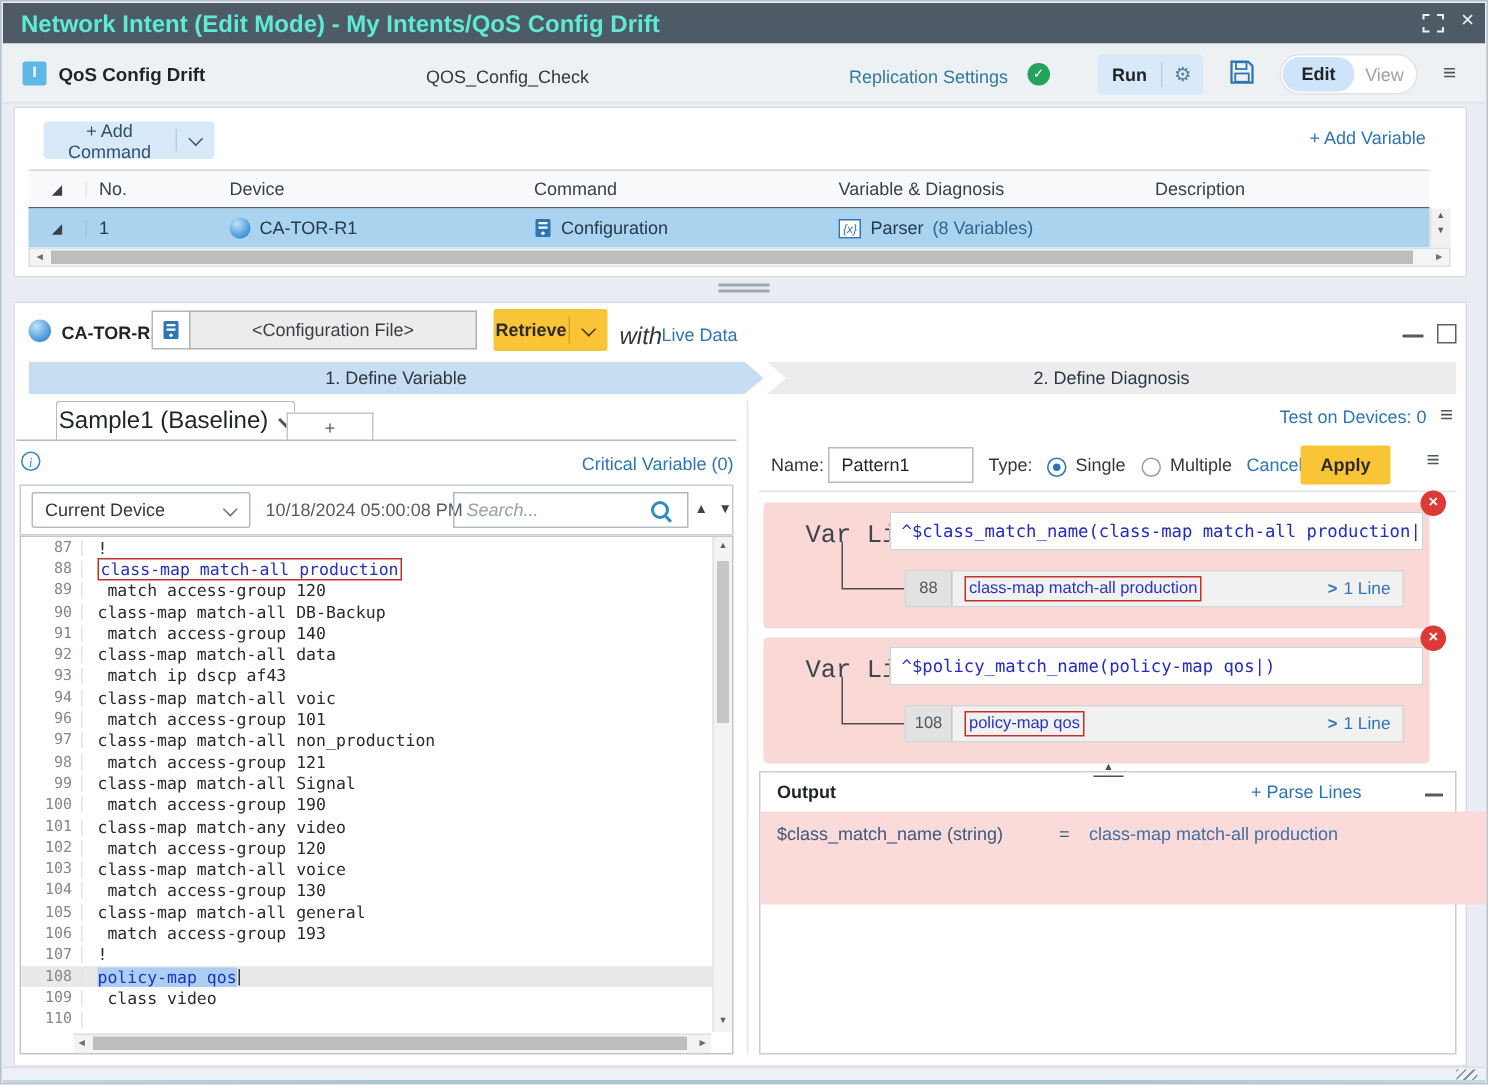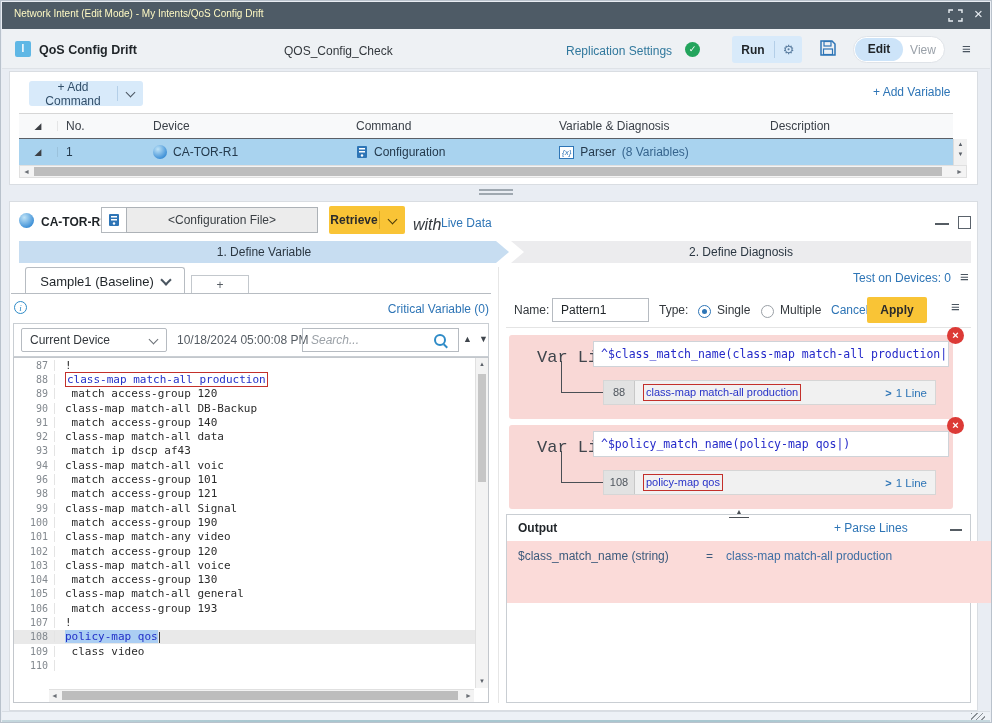--- a/index.html
+++ b/index.html
@@ -1,21 +1,21 @@
 <!DOCTYPE html>
 <html><head>
 <meta charset="utf-8">
 <style>
   html,body{margin:0;padding:0;background:#dfe5ec;font-family:"Liberation Sans","DejaVu Sans",sans-serif;}
   #win{position:relative;width:992px;height:723px;background:#e9edf3;overflow:hidden;border:1px solid #b9c2cc;box-sizing:border-box;}
   .abs{position:absolute;box-sizing:border-box;}
   .txt{white-space:nowrap;}
   
   .titlebar{left:1px;top:1px;width:988px;height:27px;background:#4e5b66;color:#fff;}
-  .titletext{left:12px;top:6px;font-size:10px;font-weight:400;color:#fef9c3;}
+  .titletext{left:12px;top:6px;font-size:16px;font-weight:700;color:#5eead4;}
   .fsicon{left:946px;top:7px;width:15px;height:13px;}
   .closex{left:972px;top:3px;font-size:15px;color:#e9eef3;}
   
   .appheader{left:1px;top:28px;width:988px;height:40px;background:#eef1f4;border-bottom:1px solid #dee2e7;}
   .badge{left:14px;top:40px;width:16px;height:16px;background:#5fb7e5;color:#fff;border-radius:2px;font-size:10px;font-weight:700;text-align:center;line-height:16px;}
   .intentname{left:38px;top:42px;font-size:12.5px;font-weight:700;color:#1f2428;}
   .checkname{left:283px;top:43px;font-size:12px;color:#33383d;}
   .repl{left:565px;top:43px;font-size:12px;color:#31789d;}
   .greenck{left:684px;top:41px;width:15px;height:15px;border-radius:50%;background:#23a45c;color:#fff;font-size:9px;text-align:center;line-height:15px;}
   .rungroup{left:731px;top:35px;width:70px;height:27px;background:#d8eafa;border-radius:3px;display:flex;align-items:center;}
@@ -66,21 +66,21 @@
   .retlabel{width:50px;text-align:center;font-size:12px;font-weight:700;color:#2b2b2b;}
   .retdiv{width:1px;height:18px;background:#d8a51f;}
   .withtxt{font-style:italic;font-size:16px;color:#33383d;}
   .winctl-min{left:934px;top:222px;width:14px;height:2px;background:#555c63;}
   .winctl-max{left:957px;top:215px;width:13px;height:13px;border:1.5px solid #5a626b;}
   
   .step1{left:18px;top:240px;width:490px;height:22px;background:#c7ddf1;clip-path:polygon(0 0,calc(100% - 13px) 0,100% 50%,calc(100% - 13px) 100%,0 100%);text-align:center;line-height:22px;font-size:12px;color:#2b3742;}
   .step2{left:510px;top:240px;width:460px;height:22px;background:#ececee;clip-path:polygon(0 0,100% 0,100% 100%,0 100%,13px 50%);text-align:center;line-height:22px;font-size:12px;color:#2b3742;}
   .vdiv{left:497px;top:266px;width:1px;height:436px;background:#e6e6e6;}
   
-  .tab1{left:24px;top:266px;width:160px;height:27px;background:#fff;border:1px solid #b7bcc2;border-bottom:none;border-radius:3px 3px 0 0;display:flex;align-items:center;justify-content:center;gap:6px;font-size:13px;color:#1f2428;}
+  .tab1{left:36px;top:266px;width:160px;height:27px;background:#fff;border:1px solid #b7bcc2;border-bottom:none;border-radius:3px 3px 0 0;display:flex;align-items:center;justify-content:center;gap:6px;font-size:16px;color:#1f2428;}
   .tab2{left:190px;top:274px;width:58px;height:19px;background:#fff;border:1px solid #c3c8cd;border-bottom:none;text-align:center;line-height:18px;font-size:12px;color:#555c63;}
   .tabline{left:10px;top:292px;width:480px;height:1px;background:#b7bcc2;}
   .infoicon{left:13px;top:300px;width:13px;height:13px;border:1.5px solid #2e8bc7;border-radius:50%;color:#2e8bc7;font-size:9px;font-style:italic;font-family:"Liberation Serif",serif;text-align:center;line-height:13px;}
   .critical{left:368px;top:301px;width:120px;text-align:right;}
   
   .toolbar{left:12px;top:322px;width:476px;height:34px;border:1px solid #c9ced3;background:#fff;}
   .selbox{left:20px;top:327px;width:146px;height:24px;border:1px solid #b6bbc1;border-radius:2px;display:flex;align-items:center;font-size:12px;color:#33383d;}
   .selbox span.lbl{flex:1;padding-left:8px;}
   .stamp{left:176px;top:332px;font-size:12px;color:#555c63;}
   .searchbox{left:301px;top:327px;width:157px;height:24px;border:1px solid #b6bbc1;display:flex;align-items:center;}
@@ -313,20 +313,24 @@
       </div>
       <div class="code-row">
         <span class="ln">94</span>
         <span class="ct">class-map match-all voic</span>
       </div>
       <div class="code-row">
         <span class="ln">96</span>
         <span class="ct"> match access-group 101</span>
       </div>
       <div class="code-row">
+        <span class="ln">97</span>
+        <span class="ct">class-map match-all non_production</span>
+      </div>
+      <div class="code-row">
         <span class="ln">98</span>
         <span class="ct"> match access-group 121</span>
       </div>
       <div class="code-row">
         <span class="ln">99</span>
         <span class="ct">class-map match-all Signal</span>
       </div>
       <div class="code-row">
         <span class="ln">100</span>
         <span class="ct"> match access-group 190</span>

